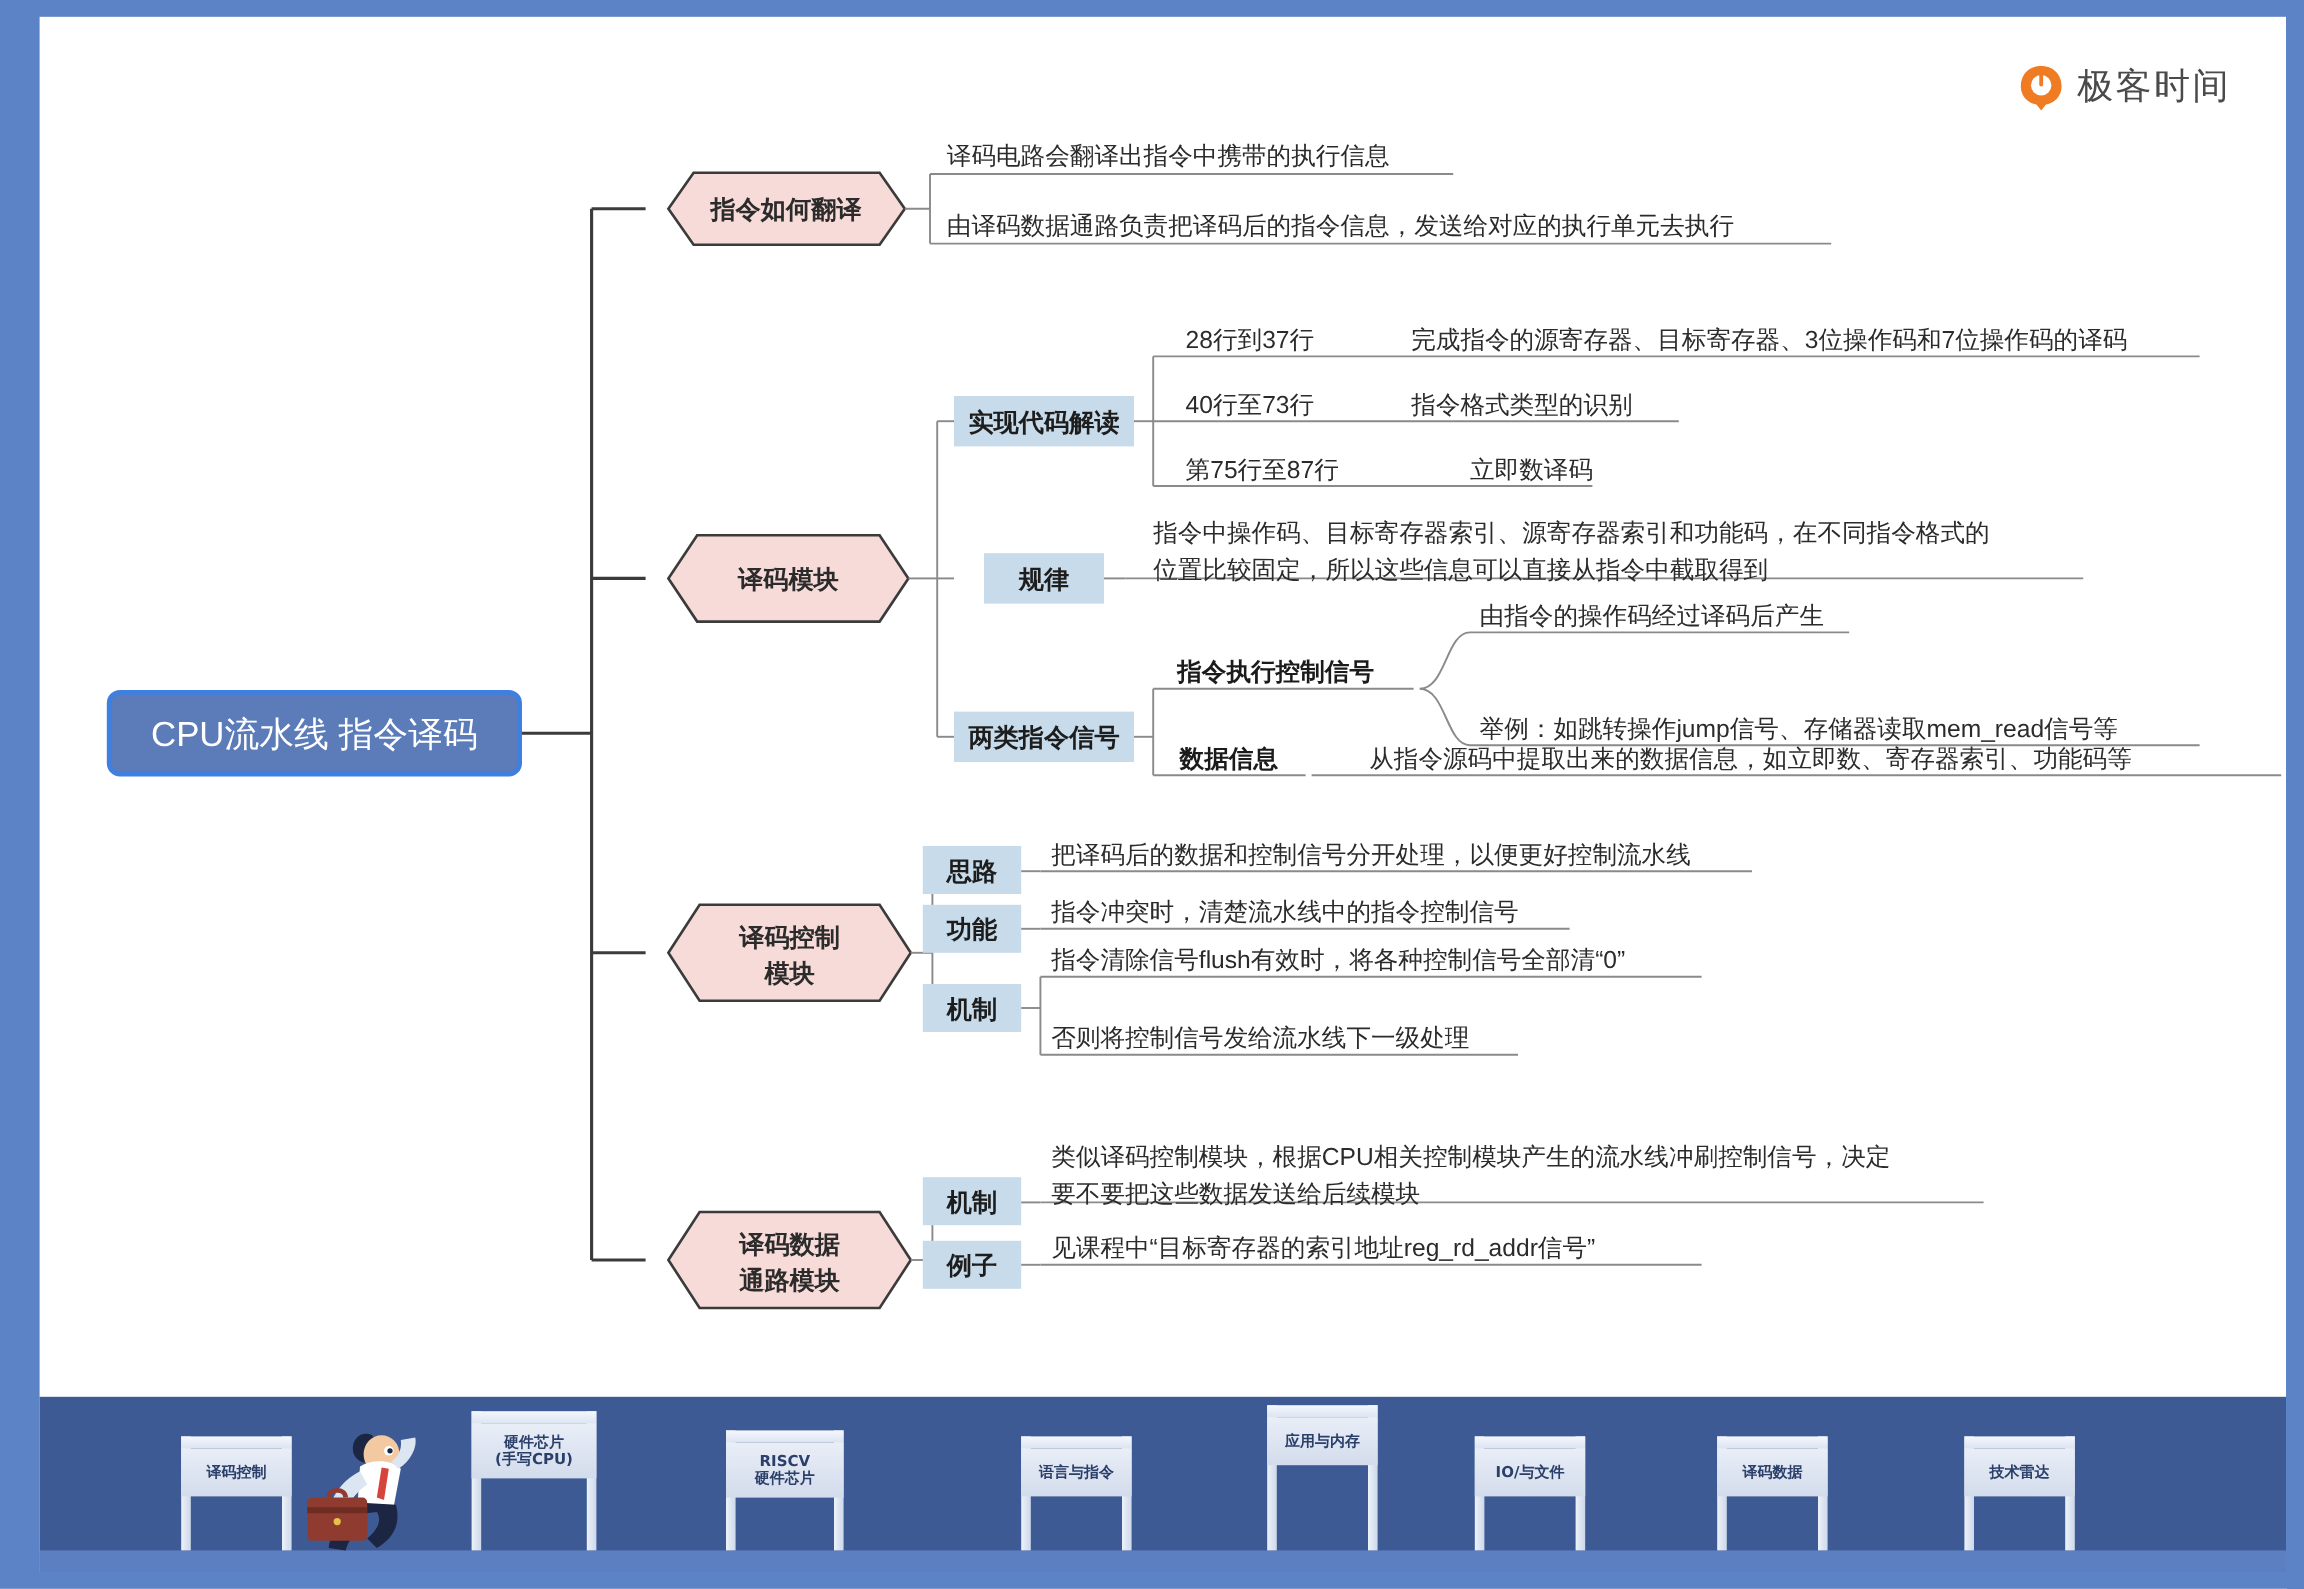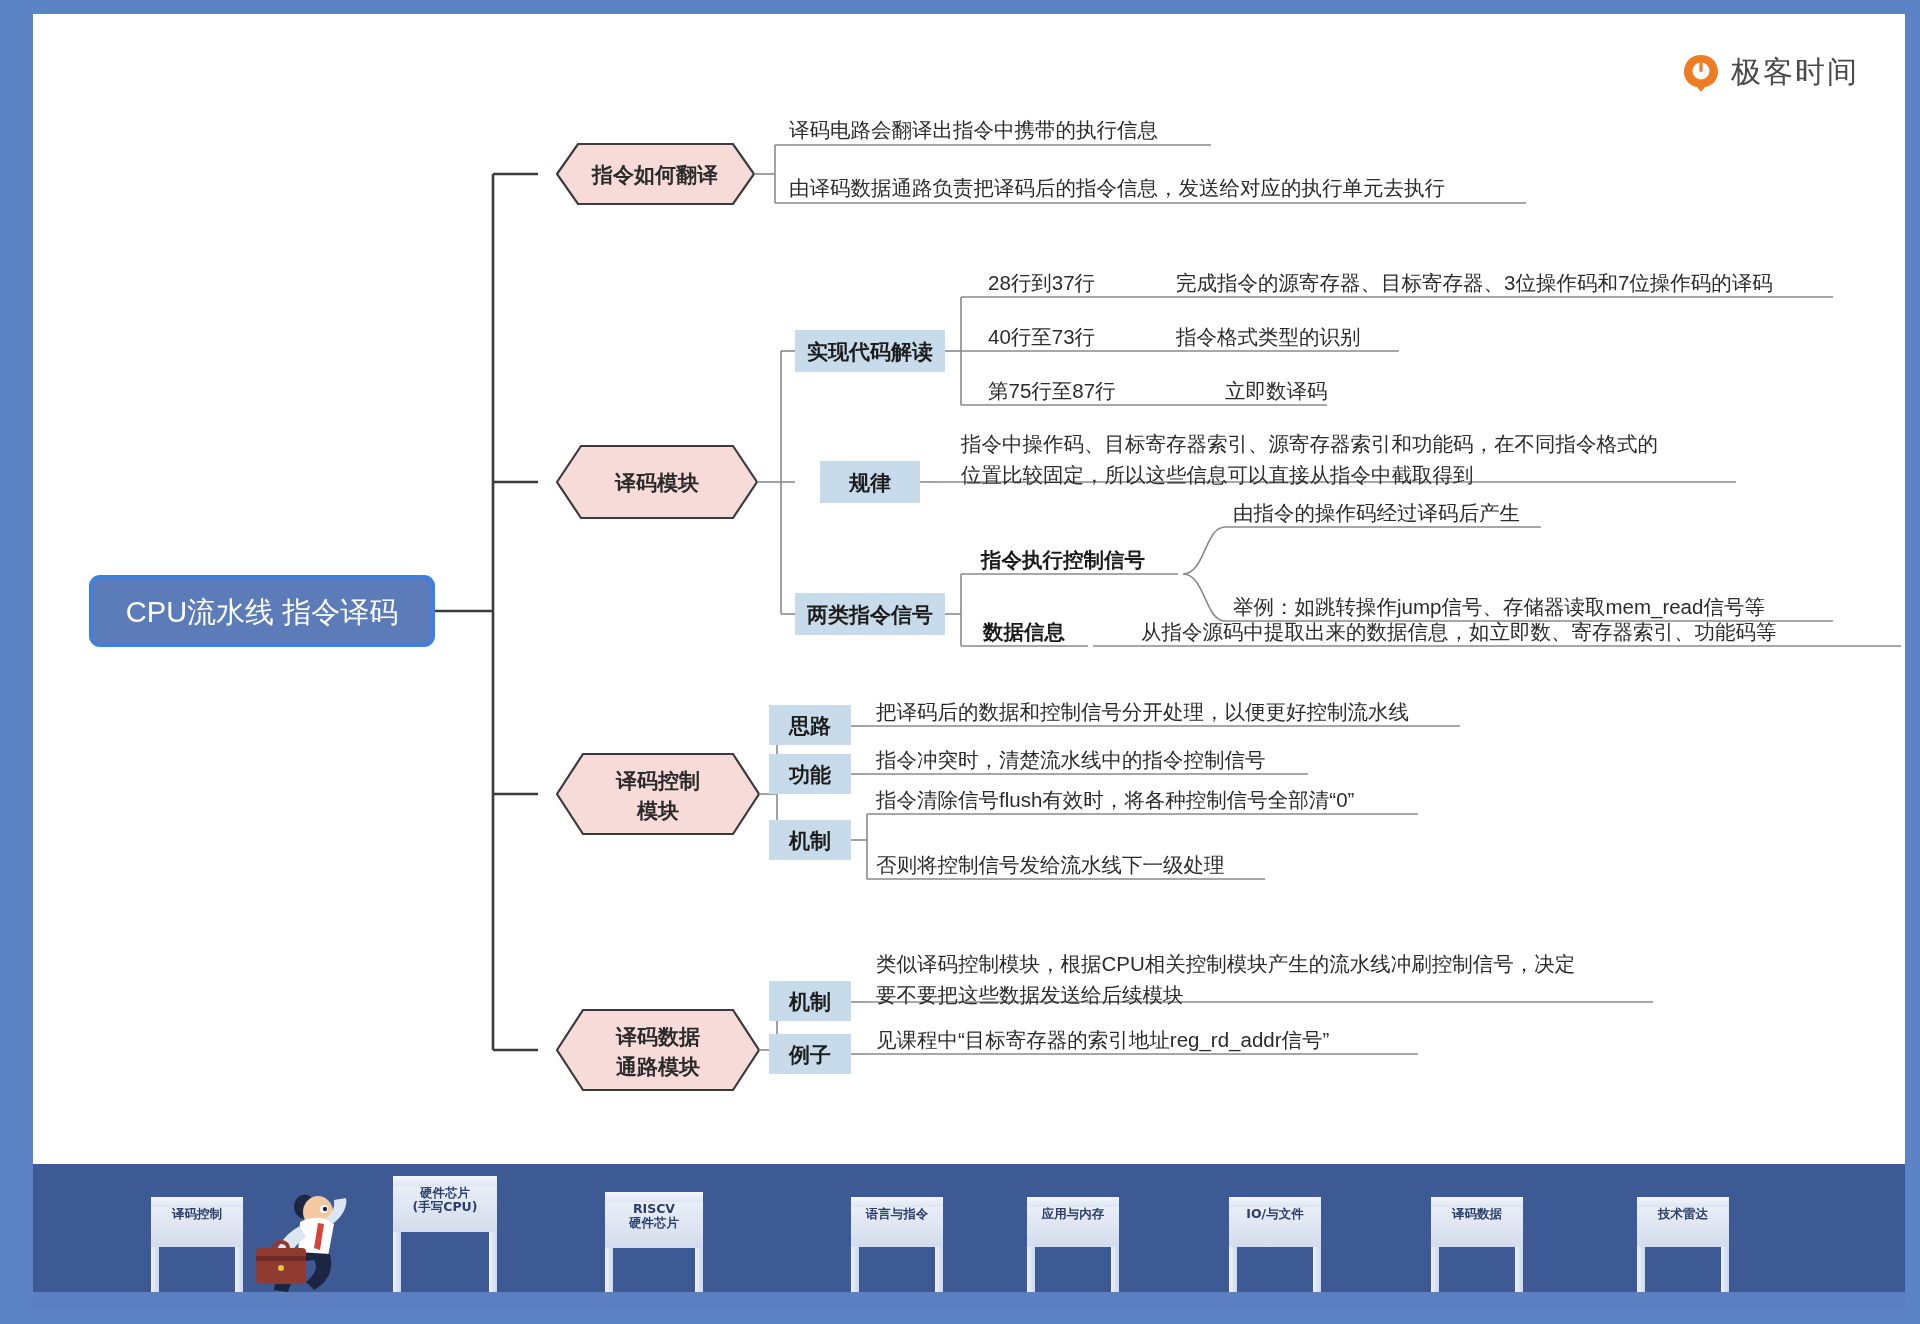--- a/index.html
+++ b/index.html
@@ -49,21 +49,21 @@
     position:relative; width:100%; height:100%;
   }
   .post{
     position:absolute; bottom:0; width:8px; height:100%;
     background:linear-gradient(to right,#eef2f9,#cdd8ea);
   }
   .post.l{left:0;} .post.r{right:0;}
   .crossbar{
     position:absolute; left:0; right:0; top:10px; height:40px;
     background:linear-gradient(to bottom,#e9eef7,#d3dcec);
-    display:flex;justify-content:center;
+    display:flex;align-items:center;justify-content:center;
   }
   .crossbar span{
     font-size:12.5px; font-weight:bold; color:#2b3f6b;
     line-height:1.12; text-align:center; white-space:pre-line;
     font-family:"DejaVu Sans","Liberation Sans",sans-serif;
   }
   .cap{
     position:absolute; top:0; height:10px; width:100%;
     background:linear-gradient(to bottom,#f4f7fc,#dde5f2);
   }
@@ -293,21 +293,21 @@
     <div class="bar">
         <div class="post l"></div>
         <div class="post r"></div>
         <div class="cap"></div>
       <div class="crossbar">
           <span>语言与指令</span>
         </div>
       </div>
   </div>
 
-  <div class="hurdle" style="left:994px;width:92px;height:95px;border-radius:13px;">
+  <div class="hurdle" style="left:1023px;width:92px;height:121px;border-radius:13px;">
     <div class="bar">
         <div class="post l"></div>
         <div class="post r"></div>
         <div class="cap"></div>
       <div class="crossbar">
           <span>应用与内存</span>
         </div>
       </div>
   </div>
 

